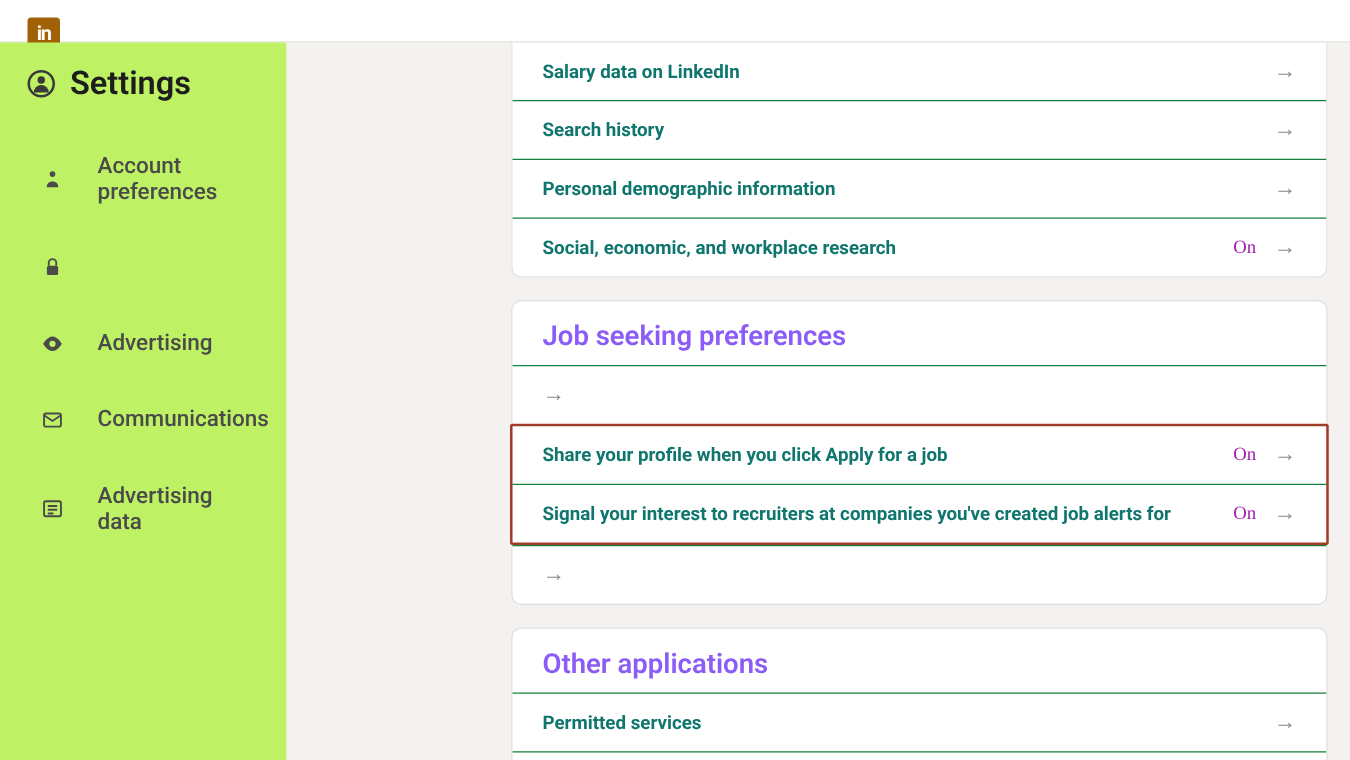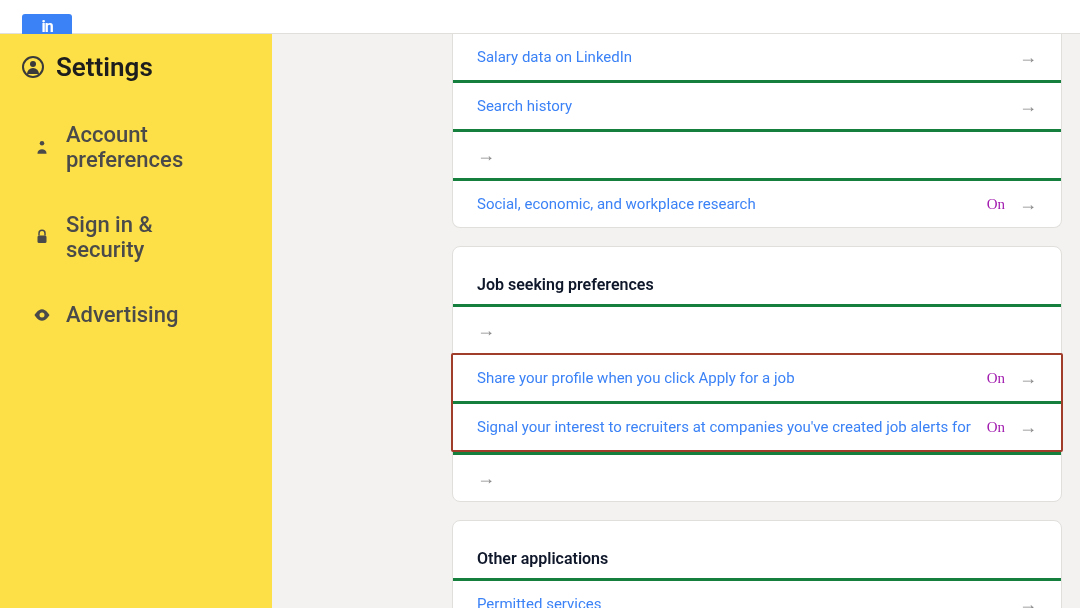--- a/index.html
+++ b/index.html
@@ -16,40 +16,40 @@
     }
     .top-bar {
       height: 34px;
       background: #fff;
       border-bottom: 1px solid #e0dfdc;
       display: flex;
       align-items: center;
       padding-left: 22px;
     }
     .linkedin-logo {
-      width: 50px;
+      width: 26px;
       height: 26px;
-      background: #3b82f6;
+      background: #a16207;
       color: #fff;
       font-weight: 700;
       font-size: 16px;
       display: flex;
       align-items: center;
       justify-content: center;
       border-radius: 3px;
       letter-spacing: -1px;
       margin-top: 20px;
     }
     .page {
       display: flex;
       height: calc(100% - 34px);
     }
     .sidebar {
-      width: 272px;
-      background: #fde047;
+      width: 229px;
+      background: #bef264;
       padding: 14px 12px 0 0;
       flex-shrink: 0;
     }
     .sidebar-title-row {
       display: flex;
       align-items: center;
       gap: 12px;
       padding: 4px 0 20px 22px;
     }
     .sidebar-title-row .title-icon {
@@ -81,25 +81,25 @@
       left: 3px;
     }
     .sidebar-title-row h1 {
       font-size: 26px;
       font-weight: 600;
       color: #1d1d1d;
     }
     .sidebar-item {
       display: flex;
       align-items: center;
-      gap: 14px;
+      gap: 26px;
       padding: 18px 14px 18px 22px;
       cursor: pointer;
       color: #4a4a4a;
-      font-size: 22px;
+      font-size: 18px;
       font-weight: 500;
       border: 2px solid transparent;
       margin: 0 8px 0 8px;
     }
     .sidebar-item.active {
       color: #0a7a49;
       border: 2px solid #a03c2a;
       border-radius: 2px;
     }
     .sidebar-item .icon {
@@ -120,43 +120,43 @@
       border: 1px solid #e0dfdc;
       border-radius: 8px;
       margin-bottom: 18px;
     }
     .card.first {
       border-top-left-radius: 0;
       border-top-right-radius: 0;
       border-top: none;
     }
     .section-header {
-      padding: 28px 24px 10px 24px;
-      font-size: 16px;
+      padding: 16px 24px 10px 24px;
+      font-size: 22px;
       font-weight: 600;
-      color: #0f172a;
+      color: #8b5cf6;
     }
     .row {
       display: flex;
       align-items: center;
       justify-content: space-between;
       padding: 14px 24px;
-      border-top: 3px solid #15803d;
+      border-top: 1px solid #15803d;
       cursor: pointer;
     }
     .row:first-child {
       border-top: none;
     }
     .row.no-top-border {
       border-top: none;
     }
     .row-label {
       font-size: 15px;
-      color: #3b82f6;
-      font-weight: 400;
+      color: #0f766e;
+      font-weight: 700;
     }
     .row-right {
       display: flex;
       align-items: center;
       gap: 14px;
     }
     .row-status {
       font-size: 15px;
       color: #a21caf;
       font-family: Liberation Serif, serif;
@@ -199,52 +199,72 @@
       <span>Account preferences</span>
     </div>
 
     <div class="sidebar-item">
       <span class="icon">
         <svg viewBox="0 0 24 24" width="18" height="18" fill="#4a4a4a">
             <rect x="6" y="10" width="12" height="10" rx="2"></rect>
             <path d="M8 10V7a4 4 0 018 0v3" fill="none" stroke="#4a4a4a" stroke-width="2"></path>
           </svg>
       </span>
-      <span>Sign in &amp; security</span>
     </div>
 
     <div class="sidebar-item">
       <span class="icon">
         <svg viewBox="0 0 24 24" width="20" height="20" fill="#4a4a4a">
             <path d="M12 5C7 5 3 12 3 12s4 7 9 7 9-7 9-7-4-7-9-7zm0 10a3 3 0 110-6 3 3 0 010 6z"></path>
           </svg>
       </span>
       <span>Advertising</span>
     </div>
 
-
-
+    <div class="sidebar-item">
+      <span class="icon">
+        <svg viewBox="0 0 24 24" width="18" height="18" fill="none" stroke="#4a4a4a" stroke-width="2">
+            <rect x="3" y="5" width="18" height="14" rx="2"></rect>
+            <path d="M3 7l9 6 9-6"></path>
+          </svg>
+      </span>
+      <span>Communications</span>
+    </div>
+
+
+    <div class="sidebar-item">
+      <span class="icon">
+        <svg viewBox="0 0 24 24" width="18" height="18" fill="none" stroke="#4a4a4a" stroke-width="2">
+            <rect x="3" y="4" width="18" height="16" rx="2"></rect>
+            <line x1="7" y1="9" x2="17" y2="9"></line>
+            <line x1="7" y1="13" x2="17" y2="13"></line>
+            <line x1="7" y1="17" x2="13" y2="17"></line>
+          </svg>
+      </span>
+      <span>Advertising data</span>
+    </div>
   </nav>
 
   <main class="main">
 
     <div class="card first">
       <div class="row no-top-border">
         <span class="row-label">Salary data on LinkedIn</span>
         <span class="row-right">
           <span class="arrow">→</span>
         </span>
       </div>
       <div class="row">
         <span class="row-label">Search history</span>
         <span class="row-right">
           <span class="arrow">→</span>
         </span>
       </div>
       <div class="row">
+        <span class="row-label">Personal demographic information</span>
         <span class="row-right">
           <span class="arrow">→</span>
         </span>
       </div>
       <div class="row">
         <span class="row-label">Social, economic, and workplace research</span>
         <span class="row-right">
           <span class="row-status">On</span>
           <span class="arrow">→</span>
         </span>

